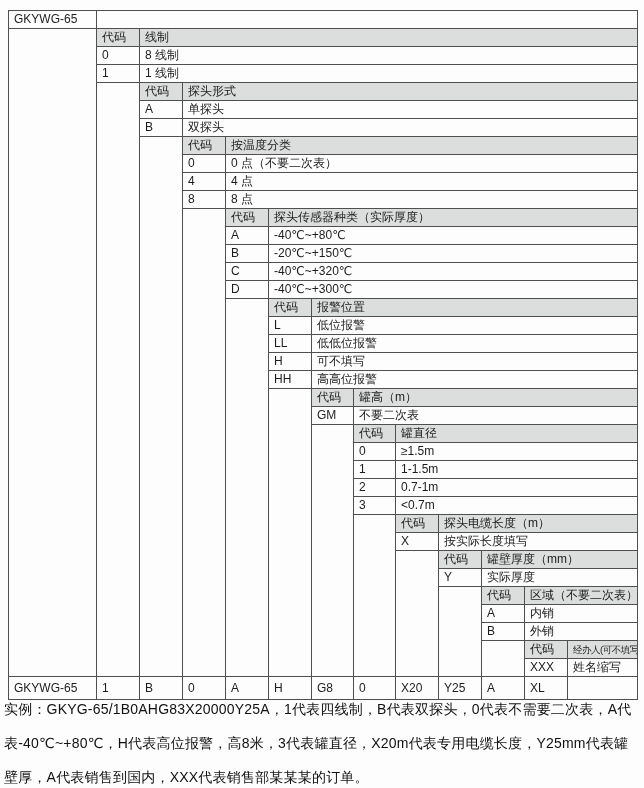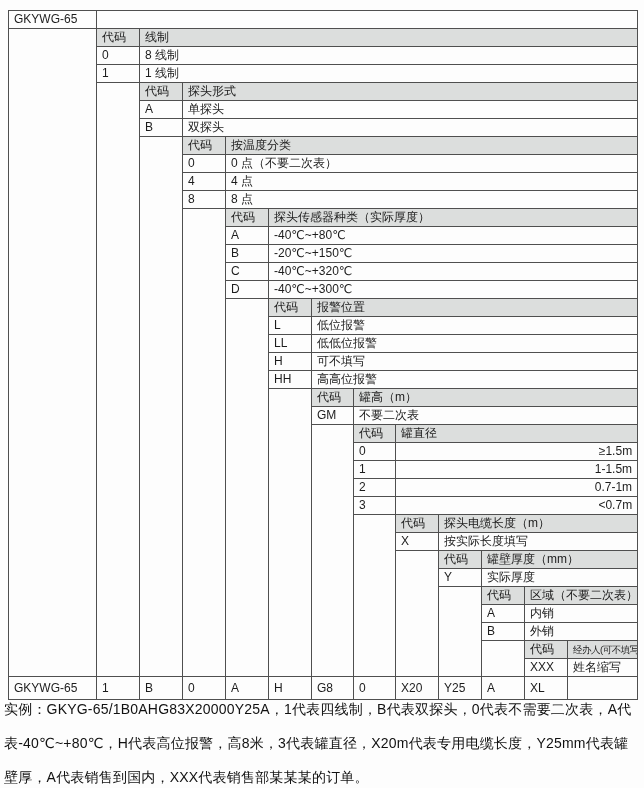--- a/index.html
+++ b/index.html
@@ -20,21 +20,21 @@
     font-size:12px;
   }
   table.spec td{
     border:1px solid var(--border);
     padding:1px 5px;
     height:15px;line-height:15px;
     white-space:nowrap;overflow:hidden;
     vertical-align:middle;
   }
   td.hdr{background:var(--header-bg);}
-  td.center{text-align:right;}
+  td.center{text-align:left;}
   td.tight{font-size:9.5px;letter-spacing:-0.5px;padding:1px 2px;}
   tr.example-row td{height:20px;line-height:20px;}
   .note{
     position:absolute;left:4px;top:692px;width:638px;
     font-size:14px;line-height:34px;color:#111;
     letter-spacing:0.2px;
   }
 </style>
 </head>
 <body>

